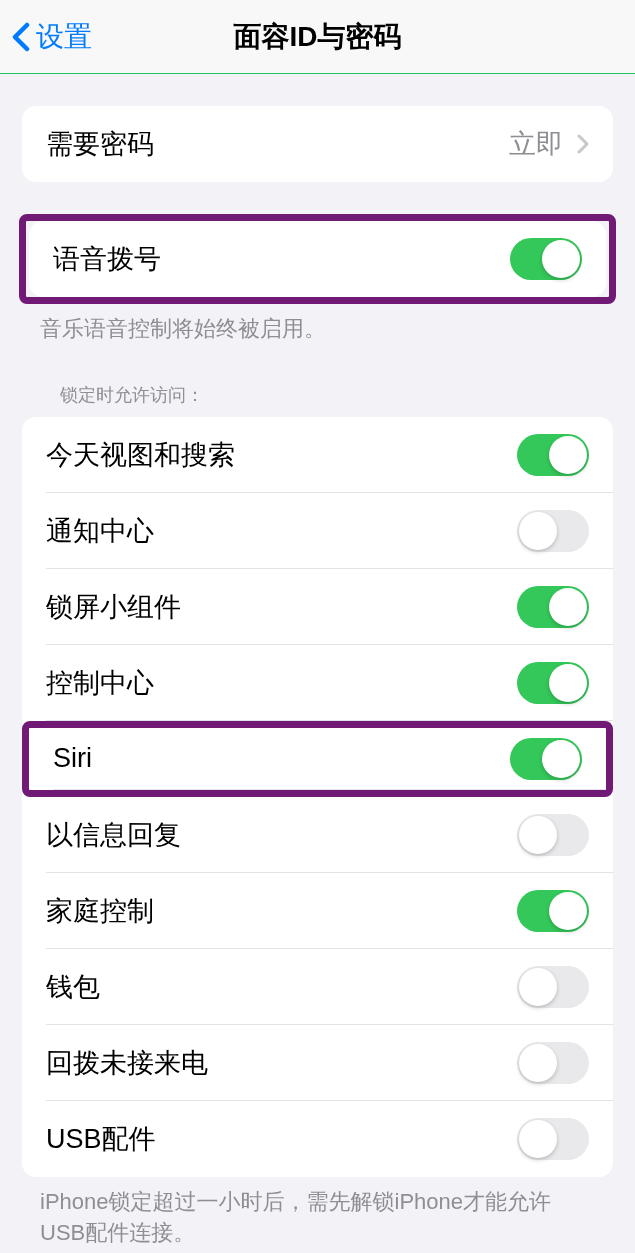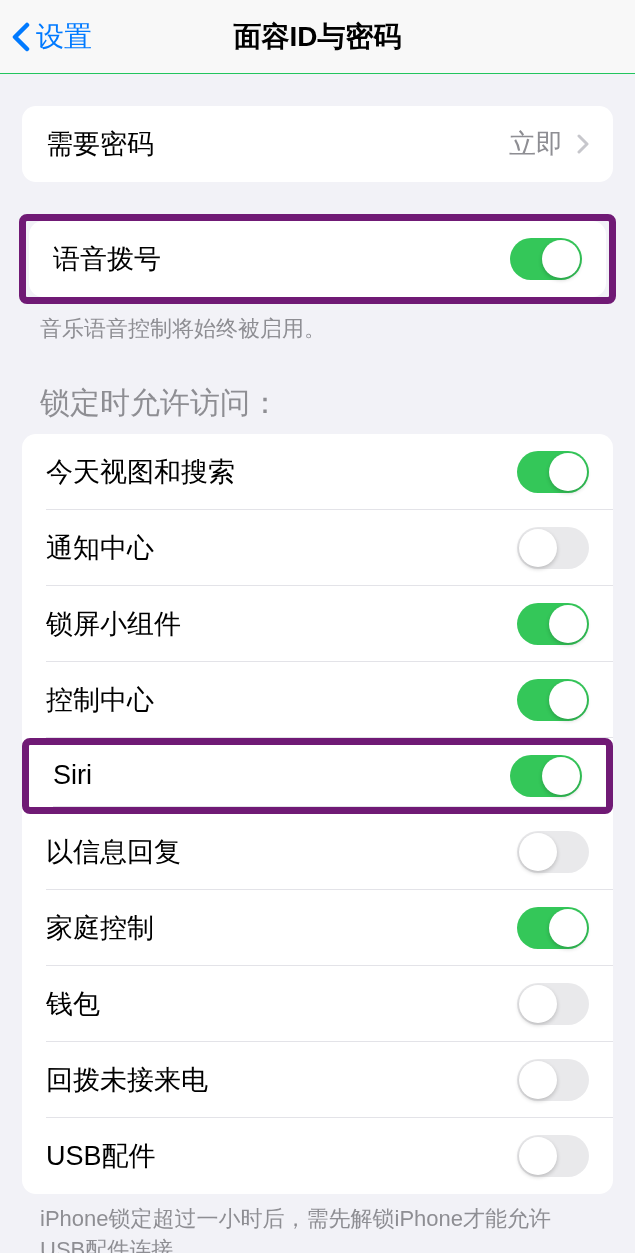--- a/index.html
+++ b/index.html
@@ -125,22 +125,22 @@
     .toggle.off::after {
       left: 2px;
     }
     .footer-text {
       padding: 10px 59px 0 40px;
       font-size: 22px;
       color: #8e8e93;
       line-height: 1.4;
     }
     .header-text {
-      padding: 0 40px 10px 40px;
-      font-size: 30px;
+      padding: 0 40px 10px 60px;
+      font-size: 18px;
       color: #8e8e93;
     }
     .highlight {
       border: 7px solid #701a75;
       border-radius: 8px;
     }
     .highlight-group {
       margin: 0 19px;
     }
     .highlight-group .group {

